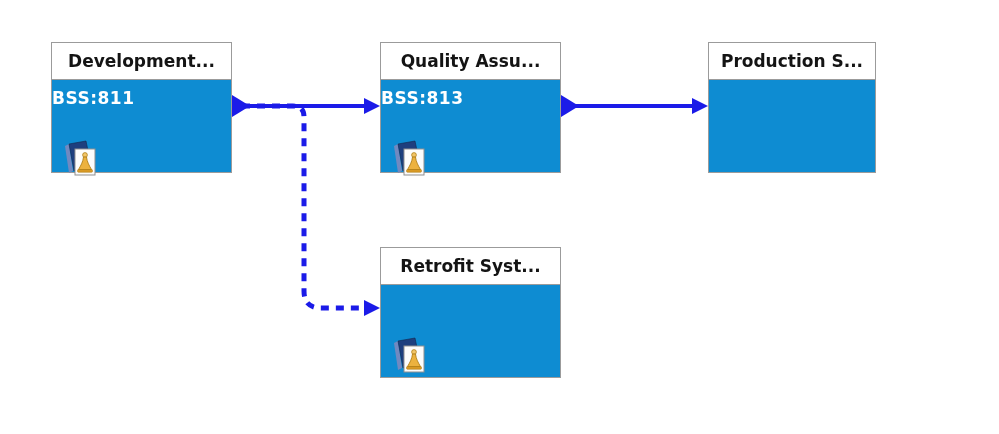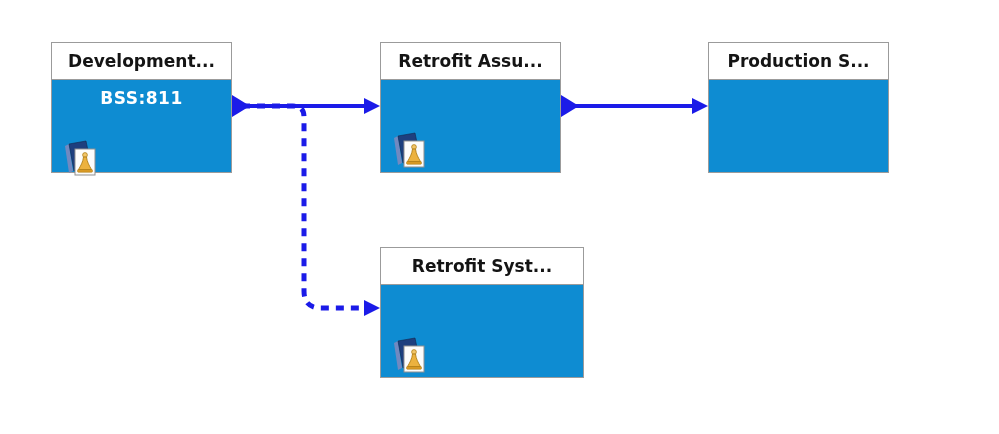--- a/index.html
+++ b/index.html
@@ -22,39 +22,39 @@
   .node {
     position: absolute;
     z-index: 2;
     background: var(--node-fill, #0E8CD2);
     border: 1px solid var(--node-border, #9B9B9B);
     box-sizing: border-box;
     cursor: pointer;
   }
   .node-development { left: 51px;  top: 42px;  width: 181px; height: 131px; }
   .node-quality     { left: 380px; top: 42px;  width: 181px; height: 131px; }
-  .node-production  { left: 708px; top: 42px;  width: 181px; height: 131px; }
-  .node-retrofit    { left: 380px; top: 247px; width: 204px; height: 131px; }
+  .node-production  { left: 708px; top: 42px;  width: 168px; height: 131px; }
+  .node-retrofit    { left: 380px; top: 247px; width: 181px; height: 131px; }
   .node-header {
     height: 36px;
     background: var(--header-fill, #ffffff);
     border-bottom: 1px solid var(--node-border, #9B9B9B);
     display: flex;
     align-items: center;
     justify-content: center;
     font-size: 17px;
     font-weight: bold;
     color: var(--header-text, #141414);
     white-space: nowrap;
     overflow: hidden;
   }
   .node-body { position: relative; height: calc(100% - 37px); }
   .node-id {
     margin-top: 8px;
-    text-align: center;
+    text-align: left;
     font-size: 17px;
     font-weight: bold;
     color: var(--system-text, #ffffff);
     letter-spacing: 0.5px;
   }
   .sys-icon {
     position: absolute;
     left: 10px;
     bottom: 4px;
     width: 38px;
@@ -96,22 +96,23 @@
         <polygon points="7,6 24,3 29,27 12,33" fill="#1E3F7E" stroke="#12264D" stroke-width="0.6"></polygon>
         <rect x="13" y="11" width="20" height="26" fill="#FCFCFC" stroke="#8F8F8F"></rect>
         <circle cx="23" cy="17" r="2.4" fill="#F2C568" stroke="#A8770F" stroke-width="0.7"></circle>
         <path d="M 21.5 19 C 21 24 18.5 28 16.5 31.5 L 29.5 31.5 C 27.5 28 25 24 24.5 19 Z" fill="#ECB23F" stroke="#A8770F" stroke-width="0.8"></path>
         <rect x="15.5" y="31.5" width="15" height="2.8" rx="1" fill="#D89A25" stroke="#A8770F" stroke-width="0.5"></rect>
       </svg>
     </div>
   </div>
 
   <div class="node node-quality">
-    <div class="node-header">Retrofit Assu...</div>
+    <div class="node-header">Quality Assu...</div>
     <div class="node-body">
+      <div class="node-id">BSS:813</div>
       <svg class="sys-icon" viewBox="0 0 38 38">
         <polygon points="3,8 7,6 11,33 7,35" fill="#7189C0"></polygon>
         <polygon points="7,6 24,3 29,27 12,33" fill="#1E3F7E" stroke="#12264D" stroke-width="0.6"></polygon>
         <rect x="13" y="11" width="20" height="26" fill="#FCFCFC" stroke="#8F8F8F"></rect>
         <circle cx="23" cy="17" r="2.4" fill="#F2C568" stroke="#A8770F" stroke-width="0.7"></circle>
         <path d="M 21.5 19 C 21 24 18.5 28 16.5 31.5 L 29.5 31.5 C 27.5 28 25 24 24.5 19 Z" fill="#ECB23F" stroke="#A8770F" stroke-width="0.8"></path>
         <rect x="15.5" y="31.5" width="15" height="2.8" rx="1" fill="#D89A25" stroke="#A8770F" stroke-width="0.5"></rect>
       </svg>
     </div>
   </div>

